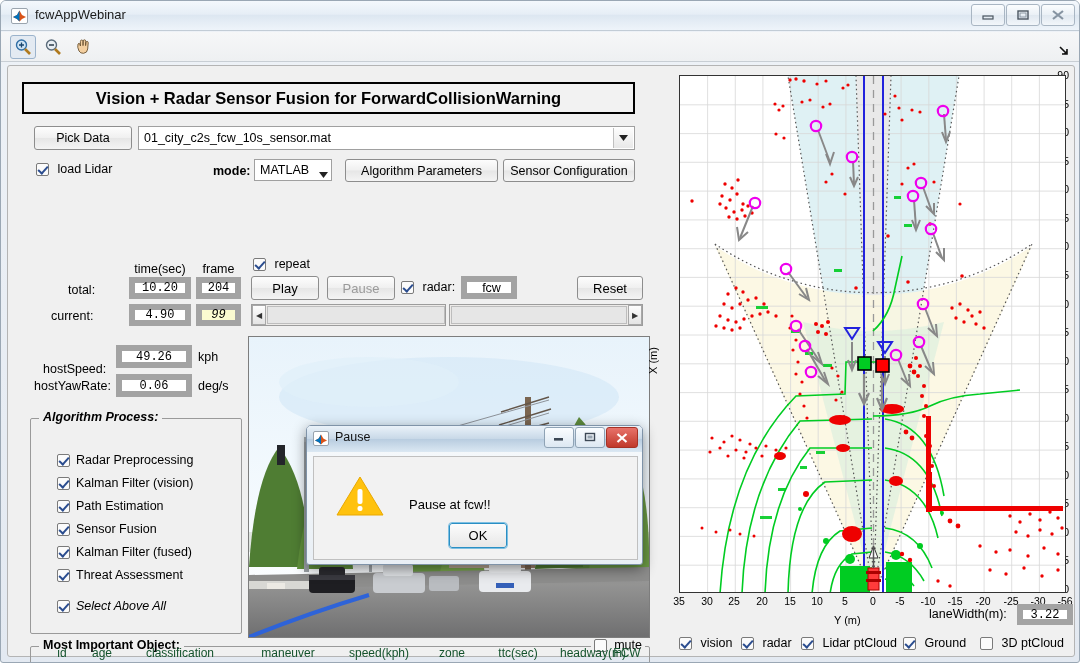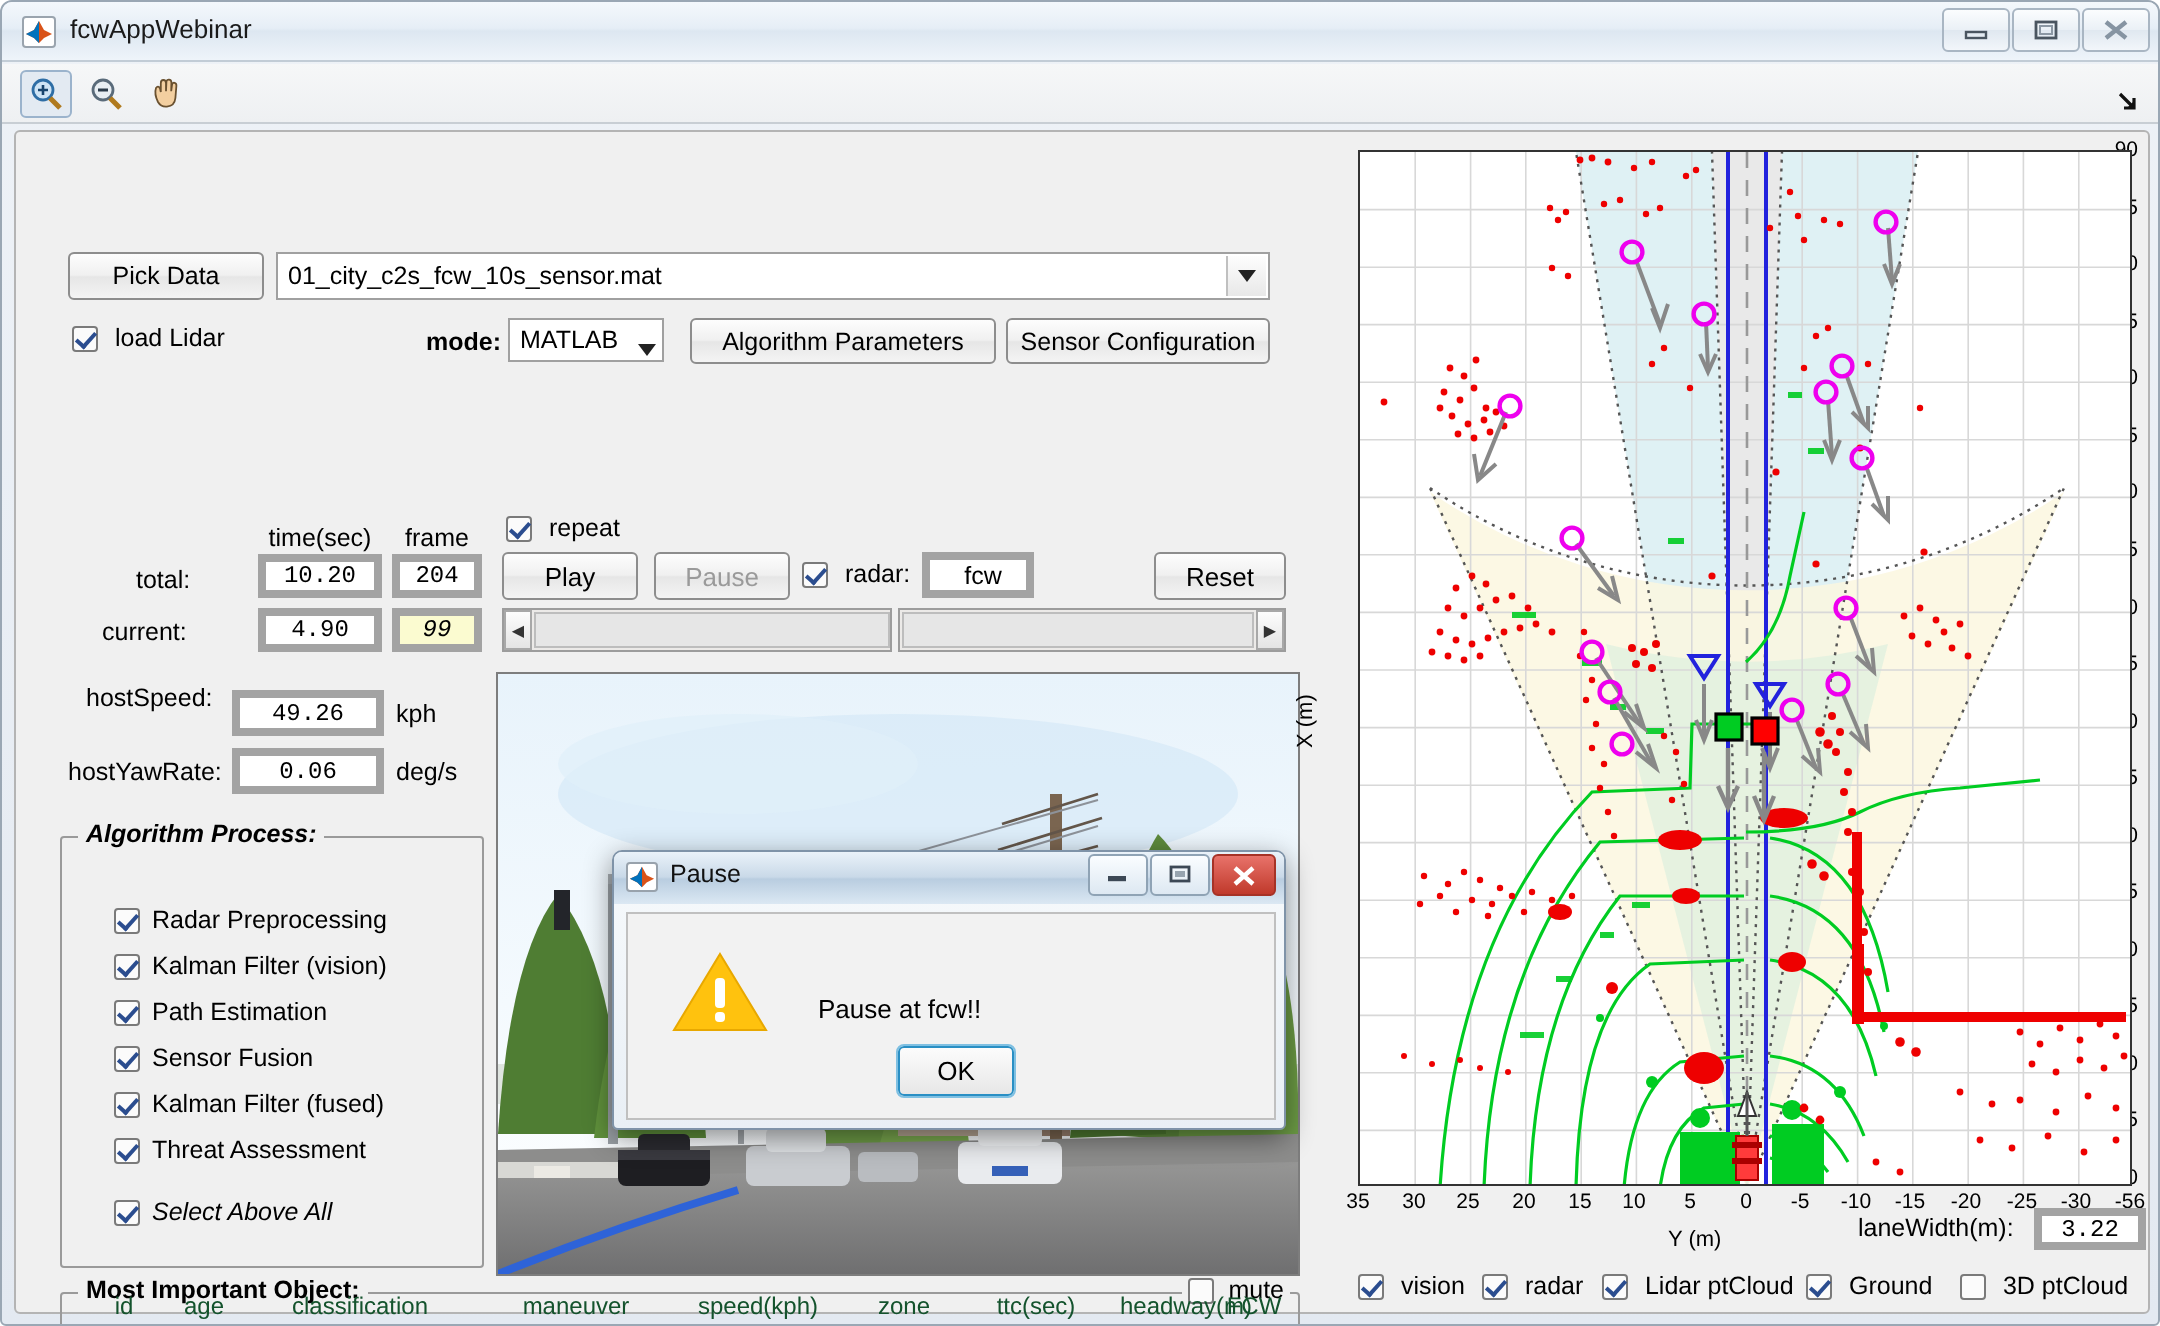--- a/index.html
+++ b/index.html
@@ -72,21 +72,21 @@
   }
   .btn {
     background: linear-gradient(to bottom,#fdfdfd 0%, #f0f0f0 48%, #e6e6e6 52%, #f4f4f4 100%);
     border: 1px solid #8d8d8d; border-radius: 3px;
     font-family: "Liberation Sans", sans-serif; font-size: 12.5px; color: #000;
     display: flex; align-items: center; justify-content: center;
     text-align: center;
   }
   .btn.disabled { color: #9a9a9a; }
   .field {
-    background: #ffffff; border: 4px solid #a3a3a3;
+    background: #ffffff; border: 6px solid #a3a3a3;
     font-family: "Liberation Mono", monospace; font-size: 12px; color: #000;
     display: flex; align-items: center; justify-content: center;
   }
   .field.left { justify-content: flex-start; padding-left: 5px;
     font-family: "Liberation Sans", sans-serif; font-size: 12.5px; }
   .field.yellow { background: #fbfbd0; }
   .cbx {
     width: 13px; height: 13px; background: #fbfbfb;
     border: 1px solid #7a7a7a; border-radius: 2px;
     display: inline-block; position: relative; vertical-align: middle;
@@ -130,21 +130,21 @@
   #pausechk { position:absolute; left:385px; top:206px; font-size:12.5px; }
   #pausefield { position:absolute; left:445px; top:202px; width:56px; height:23px; }
   #reset { position:absolute; left:561px; top:202px; width:66px; height:24px; font-size:13px; }
 
   .slider { position:absolute; height:22px; background:#eceae8; border:1px solid #9c9c9c; }
   .slider .sb { position:absolute; top:0px; width:14px; height:20px;
     background: linear-gradient(to bottom,#fdfdfd,#e4e4e4); border:1px solid #a8a8a8;
     display:flex; align-items:center; justify-content:center; font-size:8px; color:#333; }
   .slider .trough { position:absolute; top:1px; height:18px; background:#e6e6e6; border:1px solid #bdbdbd; }
 
-  #lbl-hostspeed { position:absolute; left:27px; top:268px; font-size:12.5px; }
+  #lbl-hostspeed { position:absolute; left:27px; top:288px; font-size:12.5px; }
   #f-hostspeed { position:absolute; left:100px; top:271px; width:76px; height:23px; }
   #u-kph { position:absolute; left:182px; top:276px; font-size:12.5px; }
   #lbl-hostyaw { position:absolute; left:18px; top:305px; font-size:12.5px; }
   #f-hostyaw { position:absolute; left:100px; top:300px; width:76px; height:23px; }
   #u-degs { position:absolute; left:182px; top:305px; font-size:12.5px; }
 
   
   .groupbox { position:absolute; border:1px solid #9a9a9a; border-radius:2px; }
   .groupbox > .gtitle {
     position:absolute; top:-9px; left:8px; background:#f0f0f0; padding:0 4px;
@@ -259,20 +259,21 @@
     <svg width="14" height="14" viewBox="0 0 14 14">
         <path d="M3 4 L10 11 M10 6 L10 11 L5 11" stroke="#111" stroke-width="1.6" fill="none"></path>
         <path d="M10 11 L6.5 11 L10 7.5 Z" fill="#111"></path>
       </svg>
   </div>
 
   <div id="mainpanel">
 
     <div id="leftcol">
 
+      <div id="banner">Vision + Radar Sensor Fusion for ForwardCollisionWarning</div>
 
       <div id="pickdata" class="btn">Pick Data</div>
 
       <div id="datafile">
         <span>01_city_c2s_fcw_10s_sensor.mat</span>
         <span class="arrow">
           <svg width="9" height="6">
               <path d="M0 0 L9 0 L4.5 6 Z" fill="#222"></path>
             </svg>
         </span>

